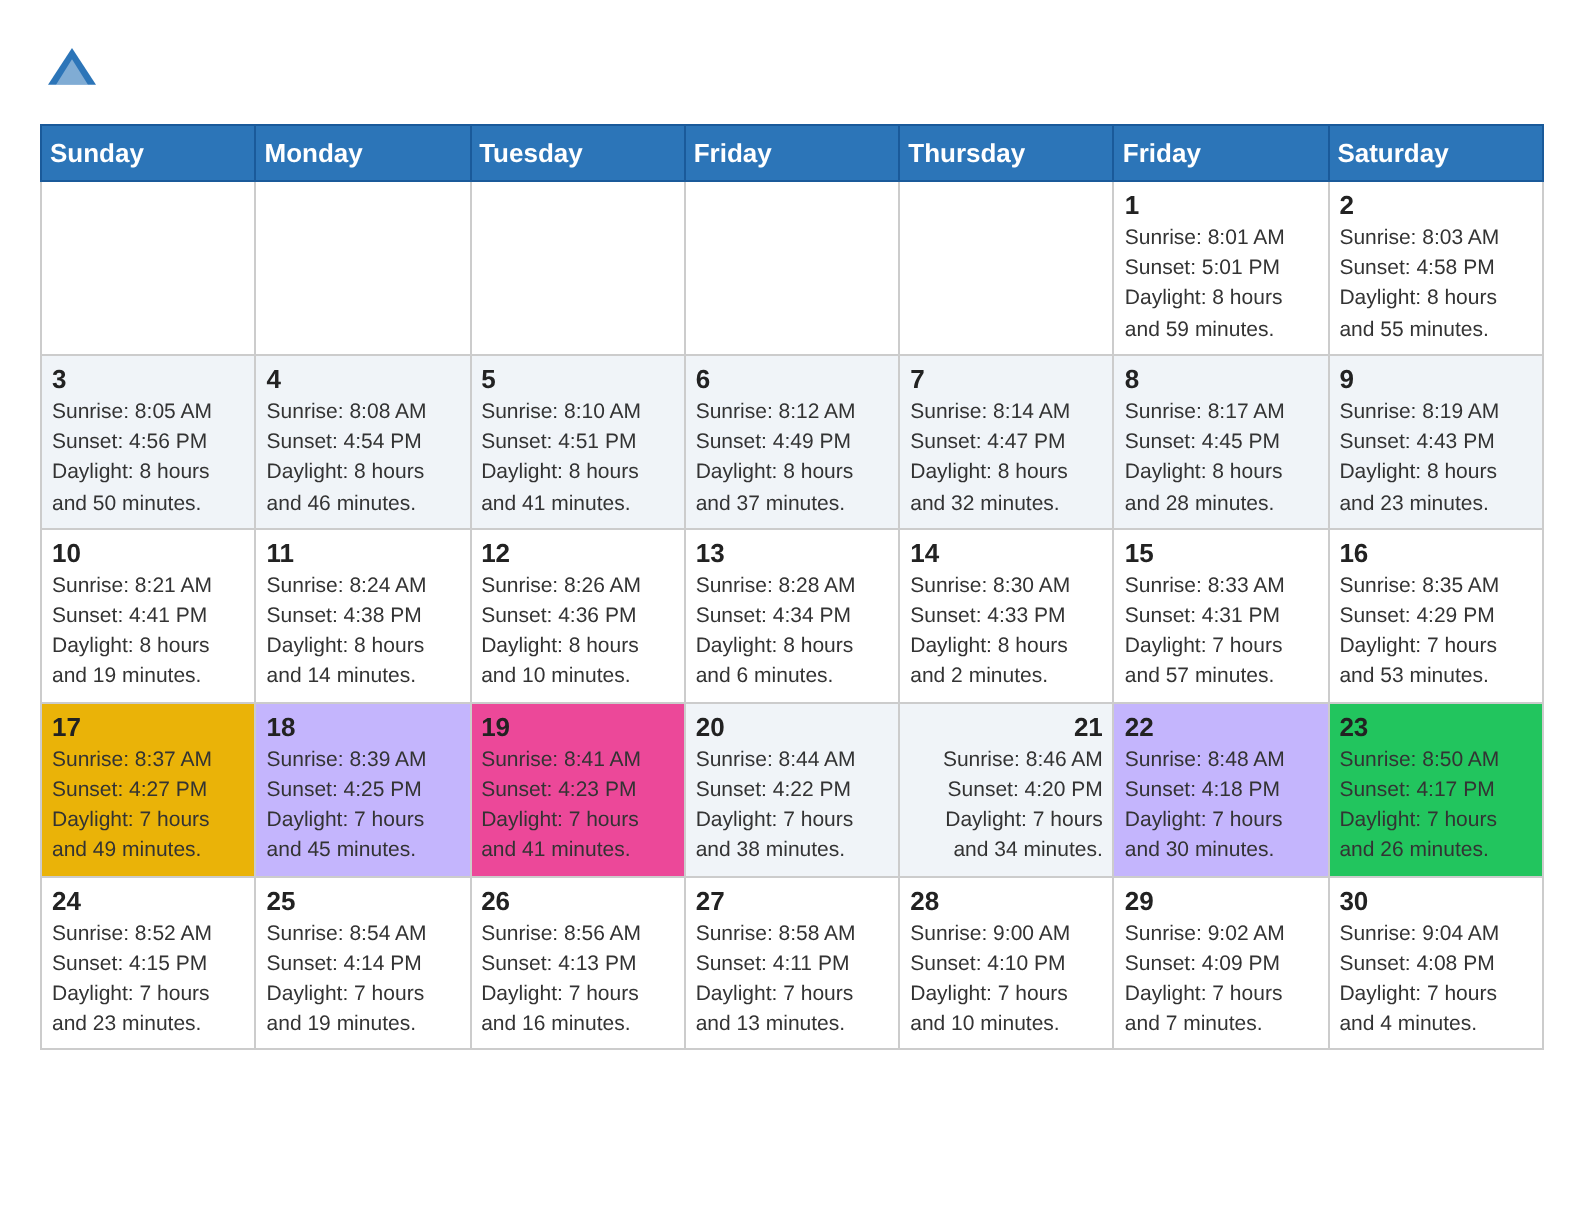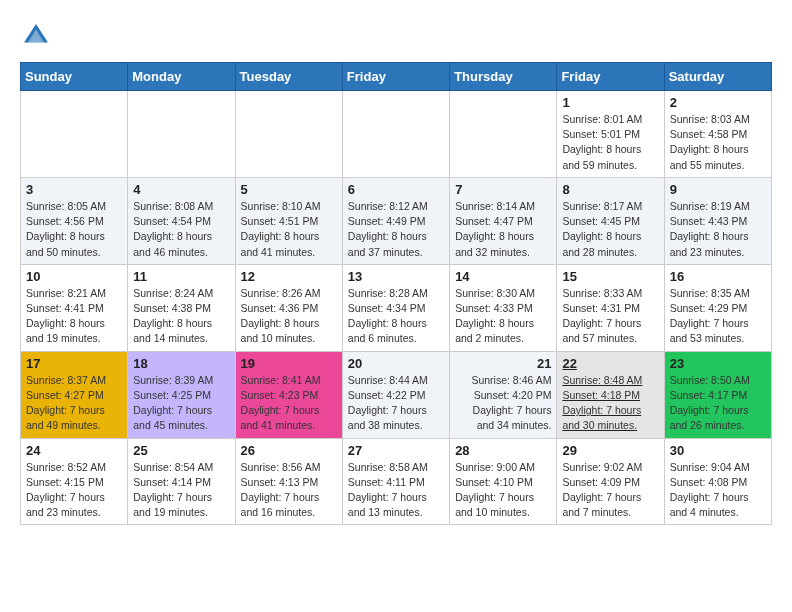--- a/index.html
+++ b/index.html
@@ -251,21 +251,21 @@
           <div class="day-info">Sunrise: 8:44 AM
 Sunset: 4:22 PM
 Daylight: 7 hours and 38 minutes.</div>
         </td>
         <td style="background: rgb(240, 244, 248); text-align: right;">
           <span class="day-num">21</span>
           <div class="day-info">Sunrise: 8:46 AM
 Sunset: 4:20 PM
 Daylight: 7 hours and 34 minutes.</div>
         </td>
-        <td style="background: #e5e5e5; text-decoration: underline;">
+        <td style="background: #c4b5fd;">
           <span class="day-num">22</span>
           <div class="day-info">Sunrise: 8:48 AM
 Sunset: 4:18 PM
 Daylight: 7 hours and 30 minutes.</div>
         </td>
         <td style="background: #22c55e;">
           <span class="day-num">23</span>
           <div class="day-info">Sunrise: 8:50 AM
 Sunset: 4:17 PM
 Daylight: 7 hours and 26 minutes.</div>

